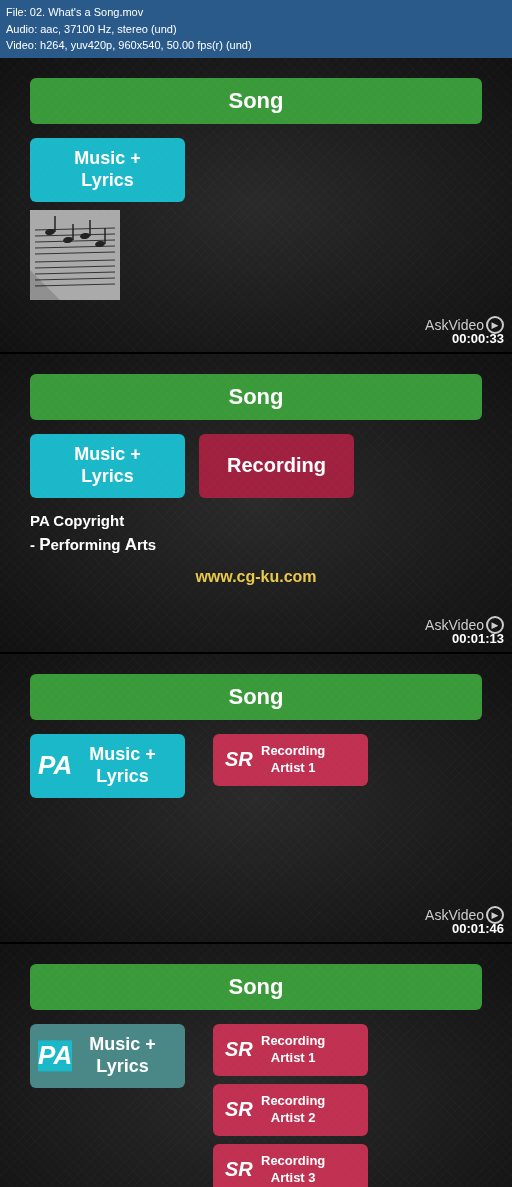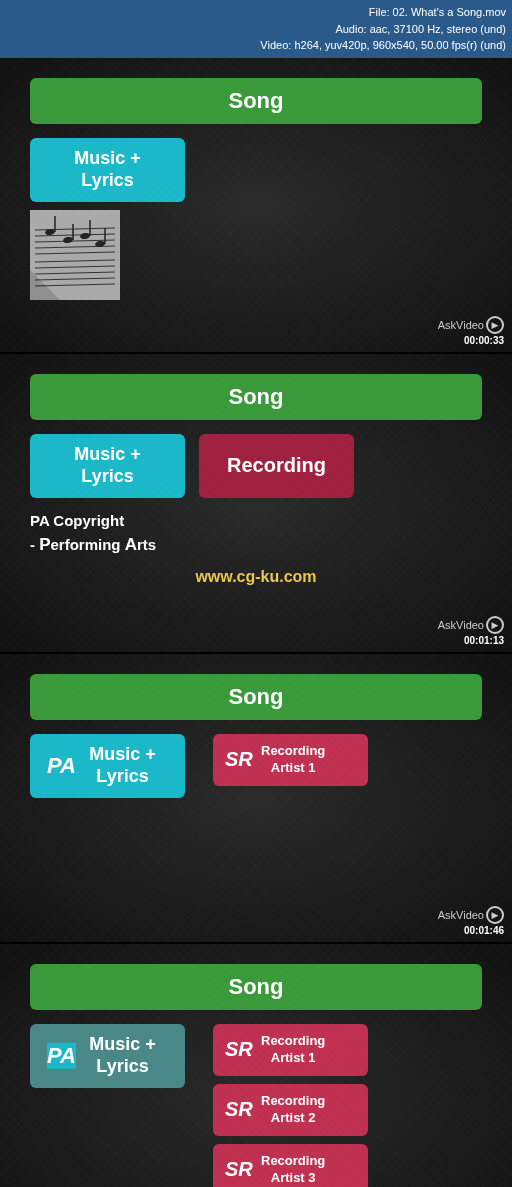--- a/index.html
+++ b/index.html
@@ -11,21 +11,20 @@
       overflow-x: hidden;
     }
 
     
     .info-bar {
       background: #2a5a8a;
       color: #fff;
       font-size: 11px;
       padding: 4px 6px;
       line-height: 1.5;
-      text-align: right;
     }
 
     
     .panel {
       position: relative;
       background: radial-gradient(ellipse at center, #2a2a2a 0%, #111 100%);
       width: 512px;
       padding: 20px 30px 30px 30px;
       border-bottom: 2px solid #000;
     }
@@ -94,26 +93,26 @@
       vertical-align: top;
     }
 
     
     .btn-music.with-pa {
       position: relative;
       padding-left: 44px;
     }
     .pa-badge {
       position: absolute;
-      left: 17px;
+      left: 8px;
       top: 50%;
       transform: translateY(-50%);
       background: #1ab8c8;
       color: #fff;
-      font-size: 22px;
+      font-size: 26px;
       font-weight: bold;
       font-style: italic;
     }
 
     
     .btn-recording {
       display: inline-flex;
       align-items: center;
       justify-content: center;
       background: #a02040;
@@ -206,35 +205,35 @@
       text-align: center;
       margin-top: 10px;
     }
 
     
     .timestamp {
       position: absolute;
       bottom: 6px;
       right: 8px;
       color: #fff;
-      font-size: 10px;
+      font-size: 13px;
       font-weight: bold;
     }
 
     
     .askvideo {
       position: absolute;
       bottom: 18px;
       right: 8px;
       display: flex;
       align-items: center;
     }
     .askvideo-text {
       color: #ccc;
-      font-size: 11px;
+      font-size: 14px;
       margin-left: 20px;
     }
     .askvideo-icon {
       width: 18px;
       height: 18px;
       border: 2px solid #ccc;
       border-radius: 50%;
       display: inline-flex;
       align-items: center;
       justify-content: center;

